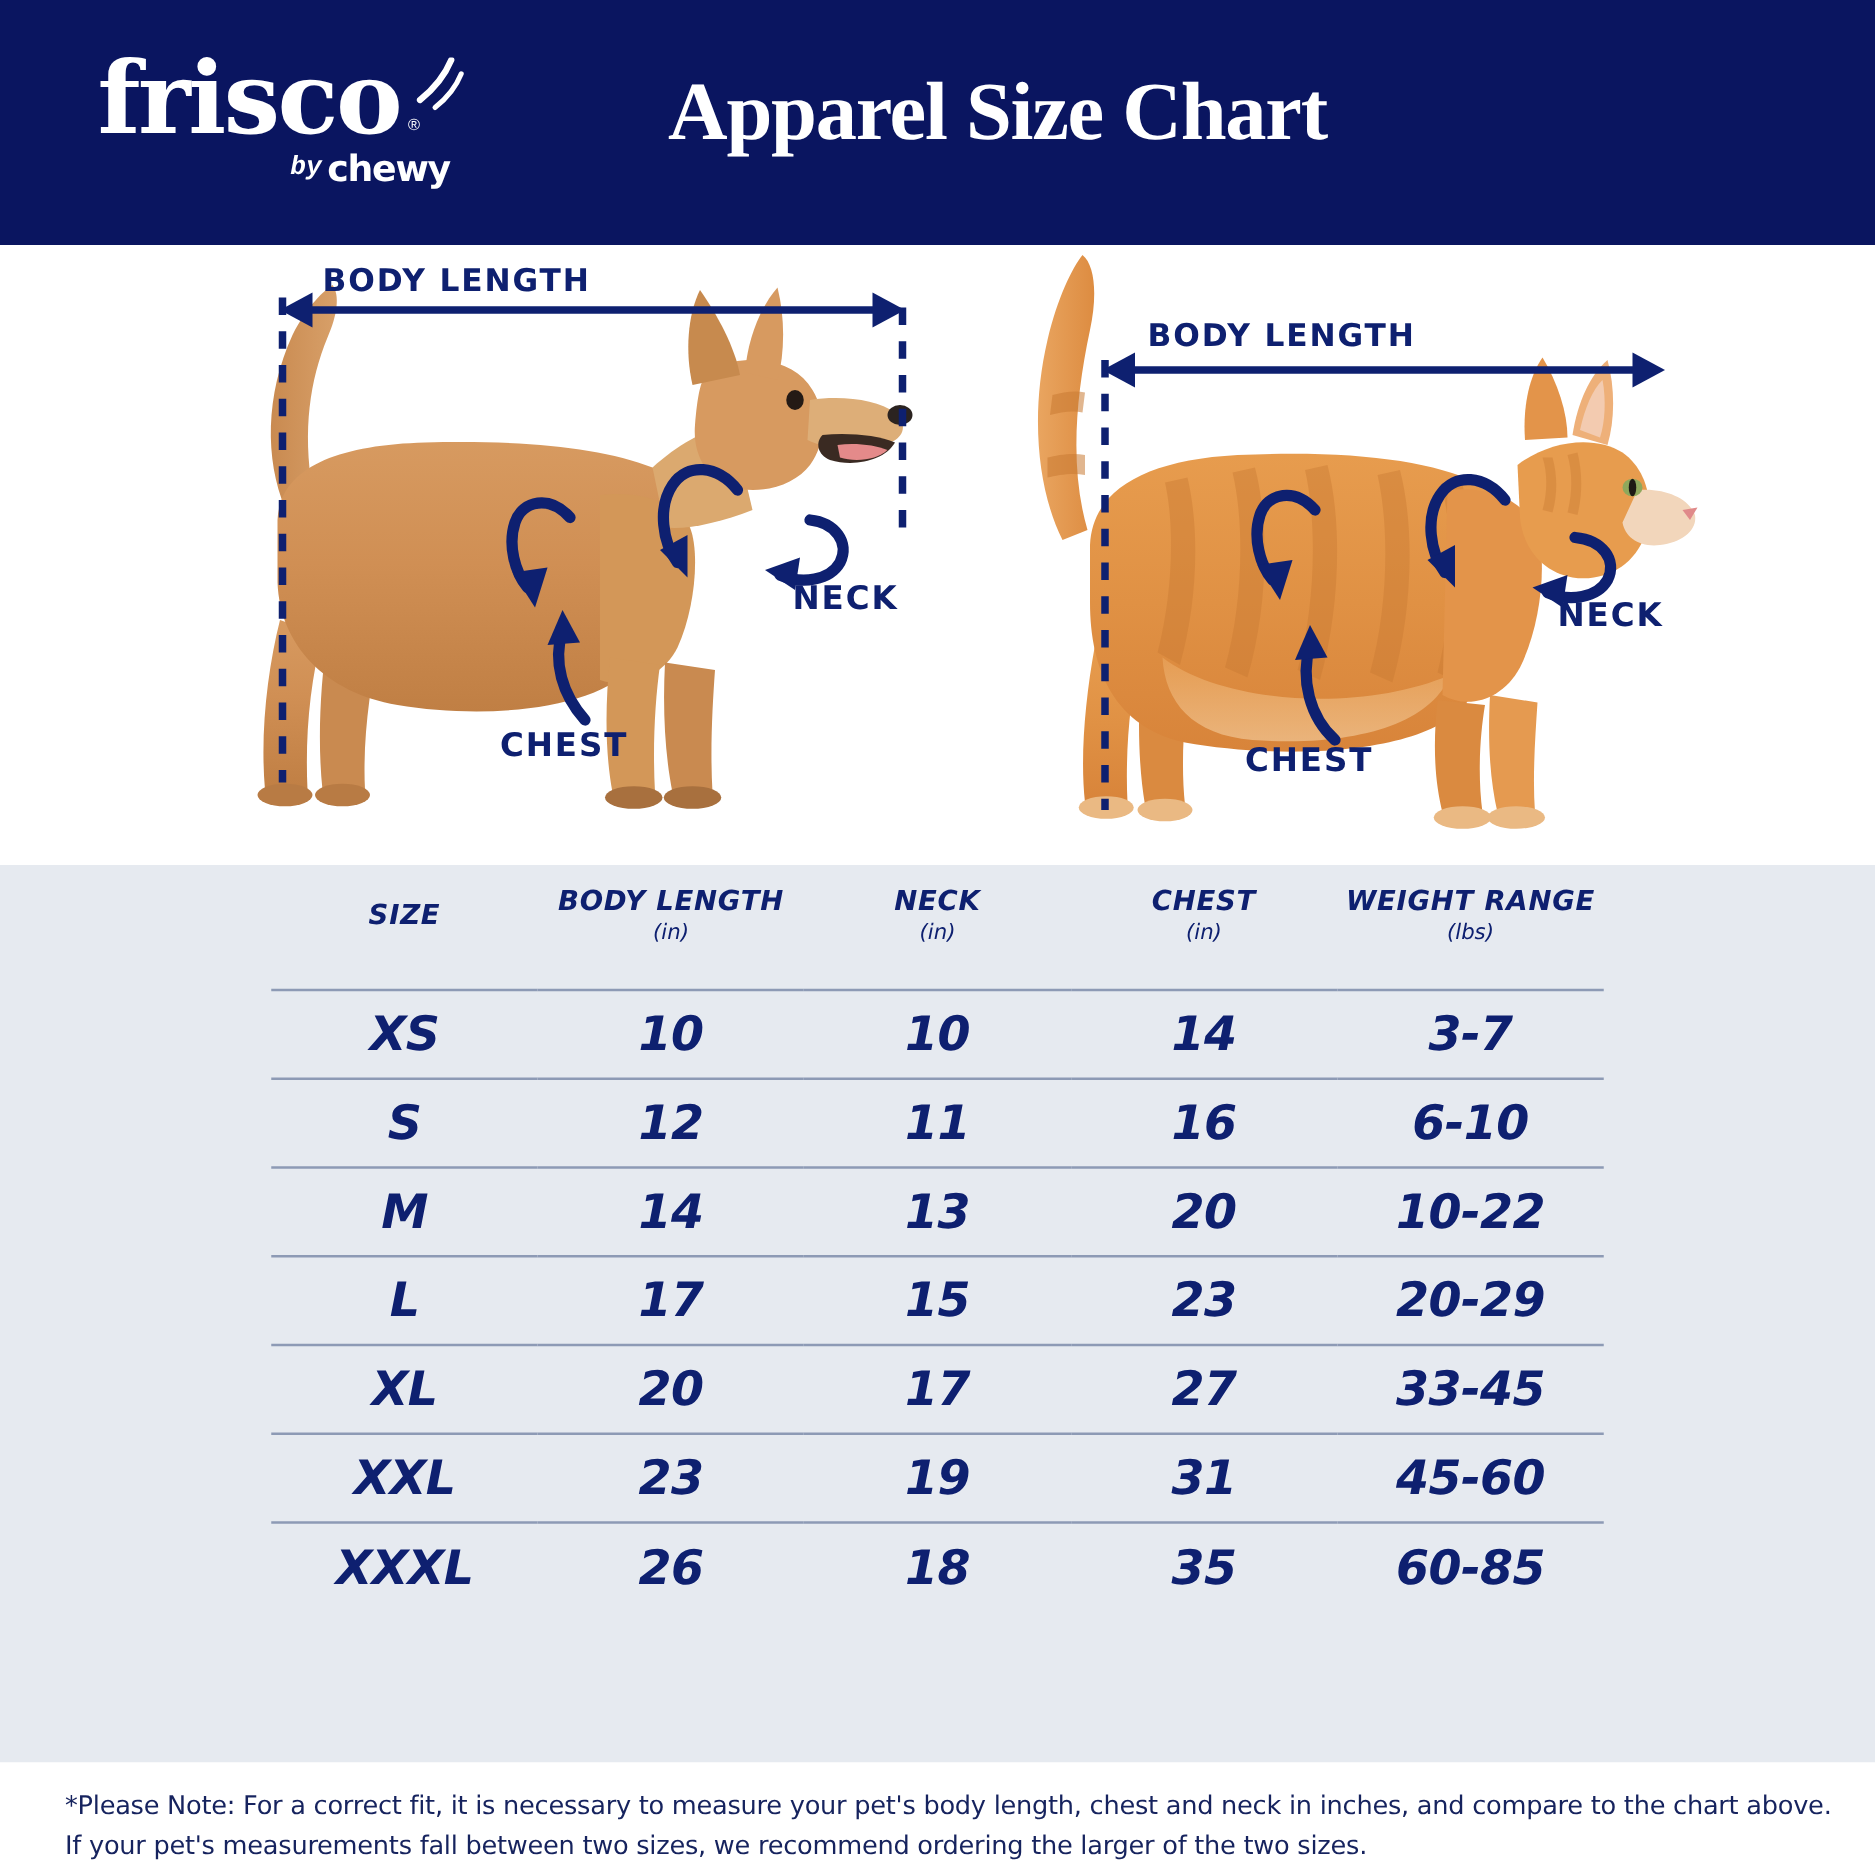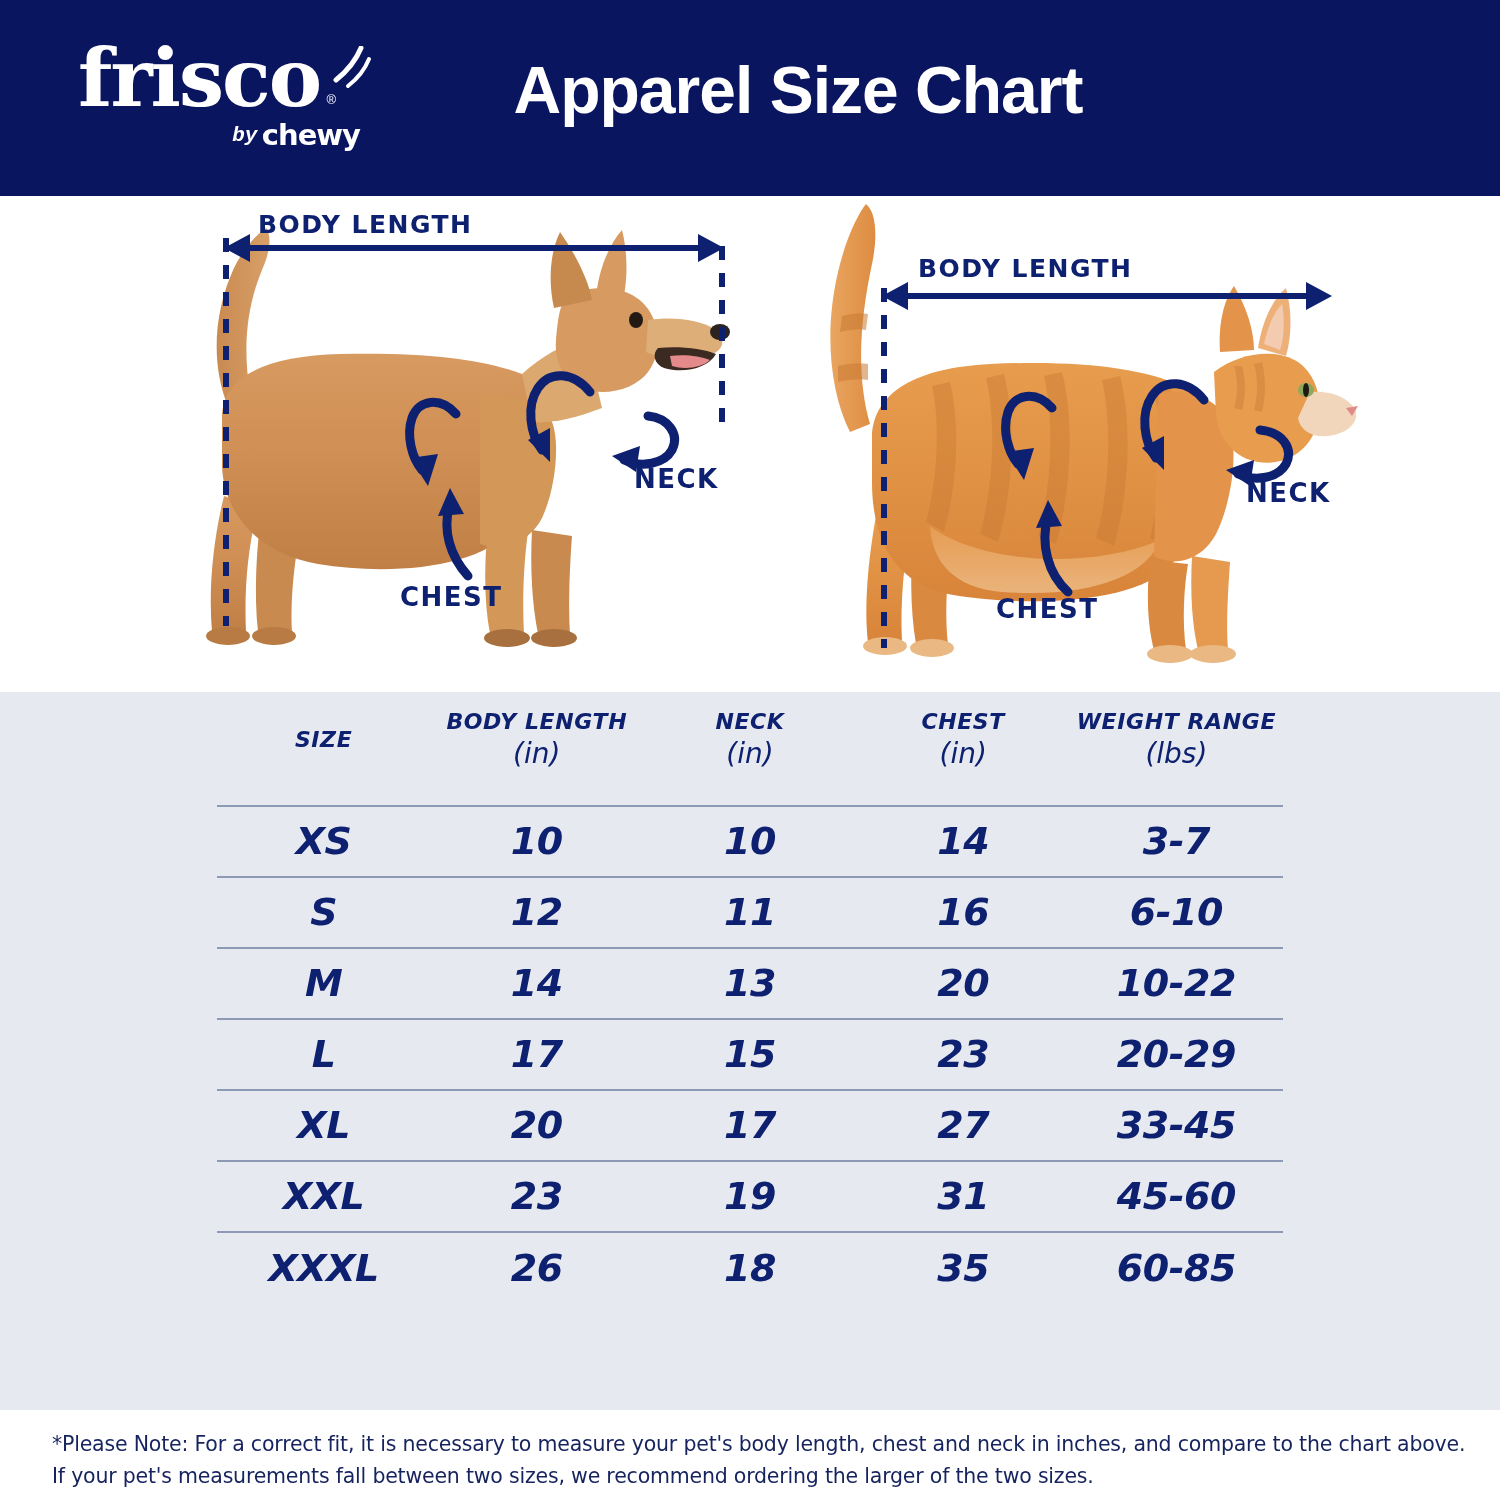--- a/index.html
+++ b/index.html
@@ -91,21 +91,21 @@
     color: #ffffff;
     vertical-align: middle;
   }
 
   #header-title {
     position: absolute;
     left: 0; right: 0;
     top: 52px;
     text-align: center;
     padding-left: 78px;
-    font-family: Liberation Sans, sans-serif;
+    font-family: Liberation Serif, serif;
     font-size: 66px;
     font-weight: 700;
     color: #ffffff;
     letter-spacing: -1px;
     margin-left: 18px;
   }
 
   
   #diagrams {
     position: absolute;
@@ -166,21 +166,21 @@
     font-size: 22px;
     letter-spacing: 0.6px;
     line-height: 1.25;
     padding: 8px 0 34px 0;
     border-bottom: 2px solid #8d9ab5;
   }
 
   #size-table thead th .unit {
     display: block;
     font-weight: 400;
-    font-size: 28px;
+    font-size: 17px;
     letter-spacing: 0;
   }
 
   #size-table tbody td {
     font-size: 38px;
     letter-spacing: -0.5px;
     height: 71px;
     border-bottom: 2px solid #8d9ab5;
   }
   #size-table tbody tr:last-child td { border-bottom: none; }

